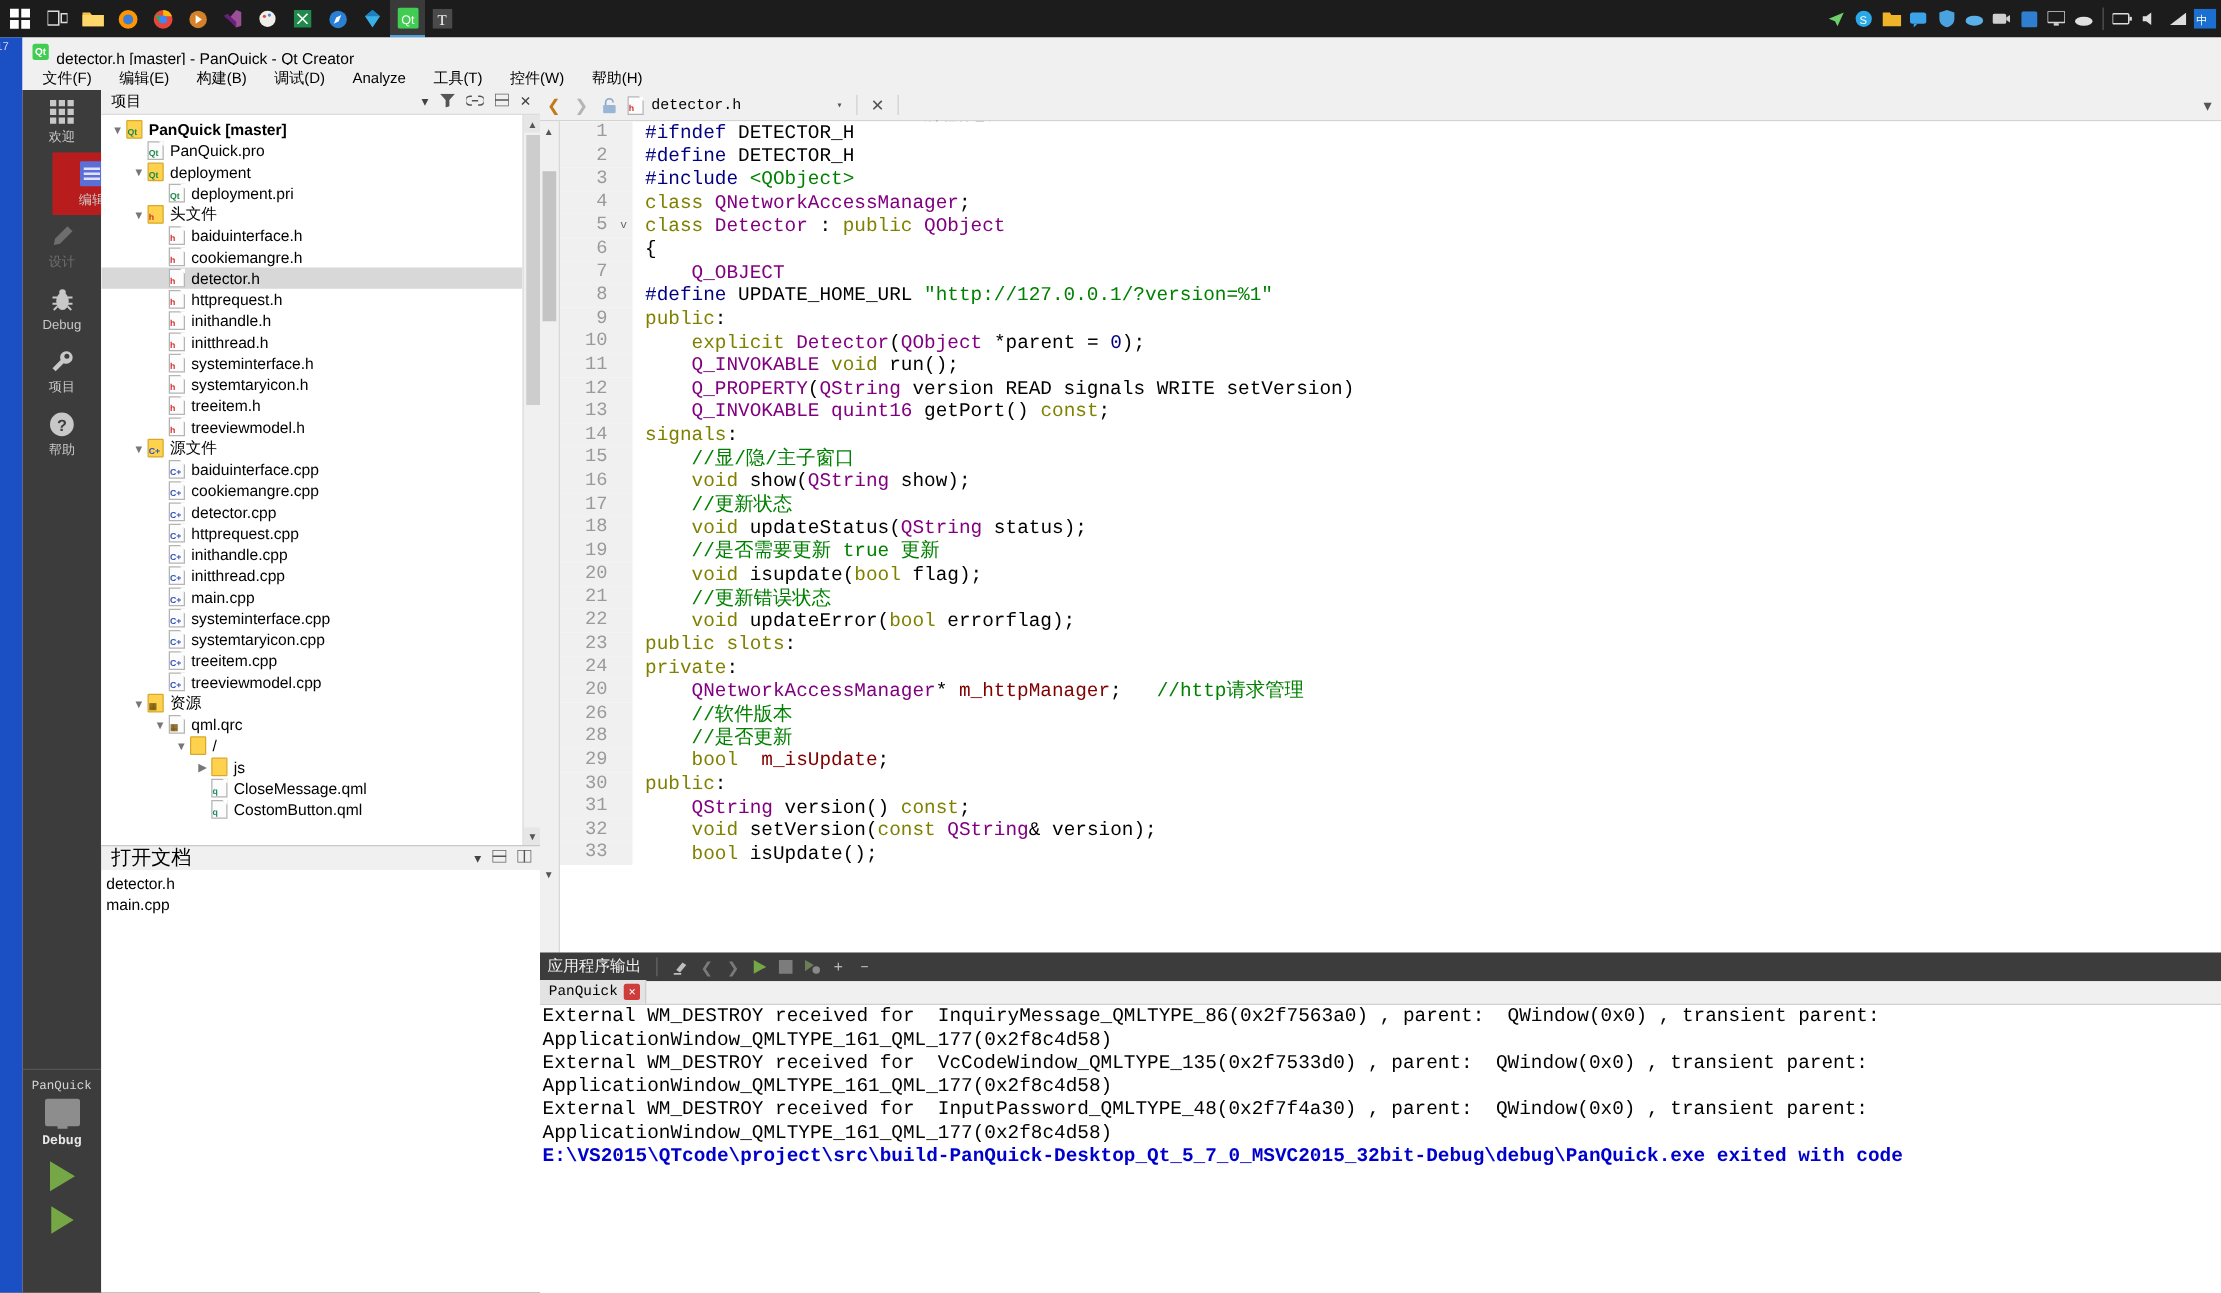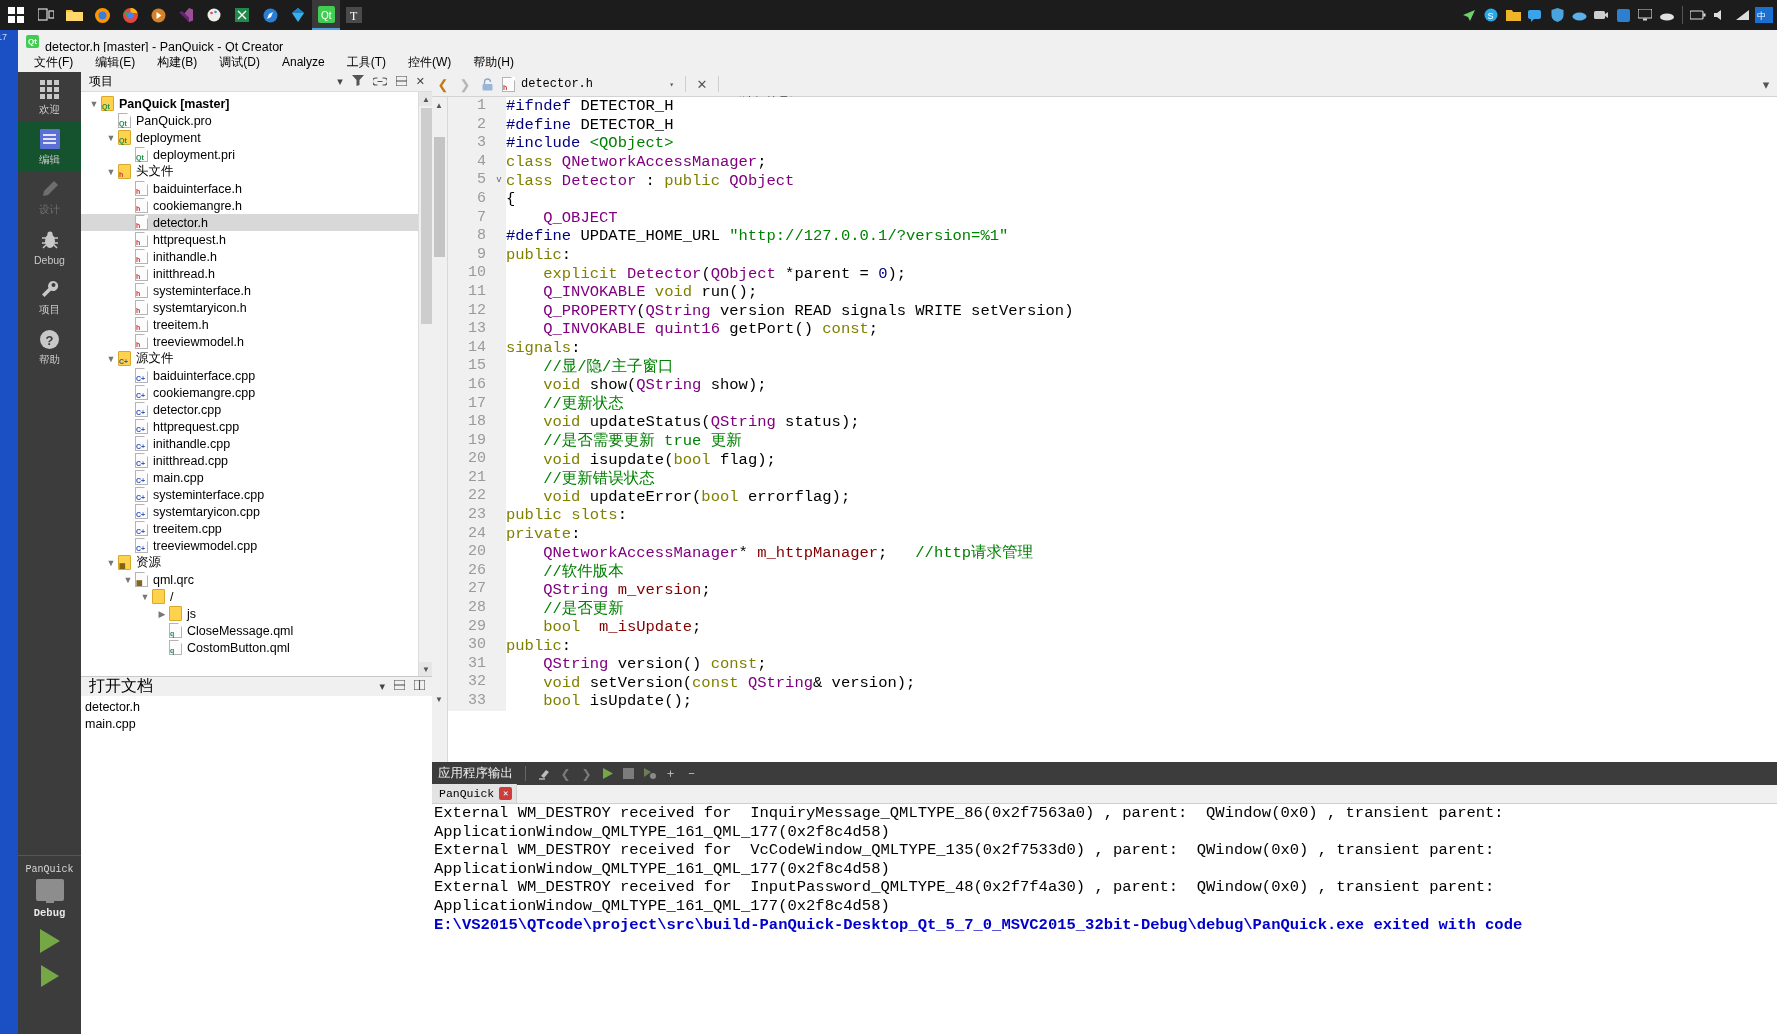--- a/index.html
+++ b/index.html
@@ -39,21 +39,21 @@
 
   
   #menubar { position:absolute; left:18px; top:22px; width:1759px; height:20px;
     background:#f0f0f0; display:flex; align-items:center; padding-left:16px; }
   .menu-item { font-size:12px; color:#000; margin-right:22px; cursor:default; white-space:nowrap; }
 
   
   #modebar { position:absolute; left:18px; top:42px; width:63px; height:962px; background:#3c3c3c; }
   .mode { width:63px; height:50px; display:flex; flex-direction:column; align-items:center;
     justify-content:center; color:#c8c8c8; font-size:10.5px; gap:2px; }
-  .mode.sel { background:#14532d; }
+  .mode.sel { background:#b91c1c;margin-left:24px; }
   .mode.dis { color:#6e6e6e; }
   .mode .mi { width:24px; height:24px; display:flex; align-items:center; justify-content:center; }
   .grid9 { display:grid; grid-template-columns:repeat(3,5px); grid-template-rows:repeat(3,5px); gap:2px; }
   .grid9 i { background:#c8c8c8; display:block; }
   .editglyph { width:20px; height:20px; background:#5b6fd6; display:flex; flex-direction:column;
     justify-content:center; align-items:center; gap:2px; border-radius:1px; }
   .editglyph i { width:13px; height:2px; background:#dfe3ff; display:block; }
   #kitsel { position:absolute; left:18px; bottom:178px; width:63px; height:1px; background:#555; }
   #kitbox { position:absolute; left:18px; bottom:0; width:63px; height:178px;
     display:flex; flex-direction:column; align-items:center; padding-top:8px; }
@@ -127,21 +127,21 @@
   #gutter .gdn { position:absolute; left:3px; bottom:58px; font-size:8px; color:#555; }
 
   #editor { position:absolute; left:448px; top:67px; width:1329px; height:665px; background:#fff;
     overflow:hidden; }
   .cline { display:flex; height:18.6px; align-items:center;
     font-family:"Liberation Mono", monospace; font-size:15.5px; white-space:pre; }
   .ln { width:44px; text-align:right; color:#9a9a9a; background:#f0f0f0; height:18.6px;
     line-height:18.6px; padding-right:6px; flex:0 0 44px; font-size:15px; }
   .fold { width:14px; flex:0 0 14px; background:#f0f0f0; color:#666; font-size:9px;
     text-align:center; height:18.6px; line-height:18.6px; }
-  .ctext { }
+  .ctext { padding-left:10px; }
   .k-pre   { color:#000080; }   
   .k-kw    { color:#808000; }   
   .k-type  { color:#800080; }   
   .k-str   { color:#008000; }   
   .k-cmt   { color:#008000; }
   .k-macro { color:#800080; }
   .k-num   { color:#000080; }
   .k-field { color:#800000; }
   .k-plain { color:#000000; }
 
@@ -802,21 +802,20 @@
       <div class="cline"><span class="ln">17</span><span class="fold"></span><span class="ctext"><span class="k-plain">    </span><span class="k-cmt">//更新状态</span></span></div>
       <div class="cline"><span class="ln">18</span><span class="fold"></span><span class="ctext"><span class="k-plain">    </span><span class="k-kw">void</span><span class="k-plain"> updateStatus(</span><span class="k-type">QString</span><span class="k-plain"> status);</span></span></div>
       <div class="cline"><span class="ln">19</span><span class="fold"></span><span class="ctext"><span class="k-plain">    </span><span class="k-cmt">//是否需要更新 true 更新</span></span></div>
       <div class="cline"><span class="ln">20</span><span class="fold"></span><span class="ctext"><span class="k-plain">    </span><span class="k-kw">void</span><span class="k-plain"> isupdate(</span><span class="k-kw">bool</span><span class="k-plain"> flag);</span></span></div>
       <div class="cline"><span class="ln">21</span><span class="fold"></span><span class="ctext"><span class="k-plain">    </span><span class="k-cmt">//更新错误状态</span></span></div>
       <div class="cline"><span class="ln">22</span><span class="fold"></span><span class="ctext"><span class="k-plain">    </span><span class="k-kw">void</span><span class="k-plain"> updateError(</span><span class="k-kw">bool</span><span class="k-plain"> errorflag);</span></span></div>
       <div class="cline"><span class="ln">23</span><span class="fold"></span><span class="ctext"><span class="k-kw">public</span><span class="k-plain"> </span><span class="k-kw">slots</span><span class="k-plain">:</span></span></div>
       <div class="cline"><span class="ln">24</span><span class="fold"></span><span class="ctext"><span class="k-kw">private</span><span class="k-plain">:</span></span></div>
       <div class="cline"><span class="ln">20</span><span class="fold"></span><span class="ctext"><span class="k-plain">    </span><span class="k-type">QNetworkAccessManager</span><span class="k-plain">* </span><span class="k-field">m_httpManager</span><span class="k-plain">;   </span><span class="k-cmt">//http请求管理</span></span></div>
       <div class="cline"><span class="ln">26</span><span class="fold"></span><span class="ctext"><span class="k-plain">    </span><span class="k-cmt">//软件版本</span></span></div>
-      <div class="cline"><span class="ln">27</span><span class="fold"></span><span class="ctext"><span class="k-plain">    </span><span class="k-type">QString</span><span class="k-plain"> </span><span class="k-field">m_version</span><span class="k-plain">;</span></span></div>
       <div class="cline"><span class="ln">28</span><span class="fold"></span><span class="ctext"><span class="k-plain">    </span><span class="k-cmt">//是否更新</span></span></div>
       <div class="cline"><span class="ln">29</span><span class="fold"></span><span class="ctext"><span class="k-plain">    </span><span class="k-kw">bool</span><span class="k-plain">  </span><span class="k-field">m_isUpdate</span><span class="k-plain">;</span></span></div>
       <div class="cline"><span class="ln">30</span><span class="fold"></span><span class="ctext"><span class="k-kw">public</span><span class="k-plain">:</span></span></div>
       <div class="cline"><span class="ln">31</span><span class="fold"></span><span class="ctext"><span class="k-plain">    </span><span class="k-type">QString</span><span class="k-plain"> version() </span><span class="k-kw">const</span><span class="k-plain">;</span></span></div>
       <div class="cline"><span class="ln">32</span><span class="fold"></span><span class="ctext"><span class="k-plain">    </span><span class="k-kw">void</span><span class="k-plain"> setVersion(</span><span class="k-kw">const</span><span class="k-plain"> </span><span class="k-type">QString</span><span class="k-plain">&amp; version);</span></span></div>
       <div class="cline"><span class="ln">33</span><span class="fold"></span><span class="ctext"><span class="k-plain">    </span><span class="k-kw">bool</span><span class="k-plain"> isUpdate();</span></span></div>
     </div>
 
   <div id="outhdr">
     <span class="otitle">应用程序输出</span>

